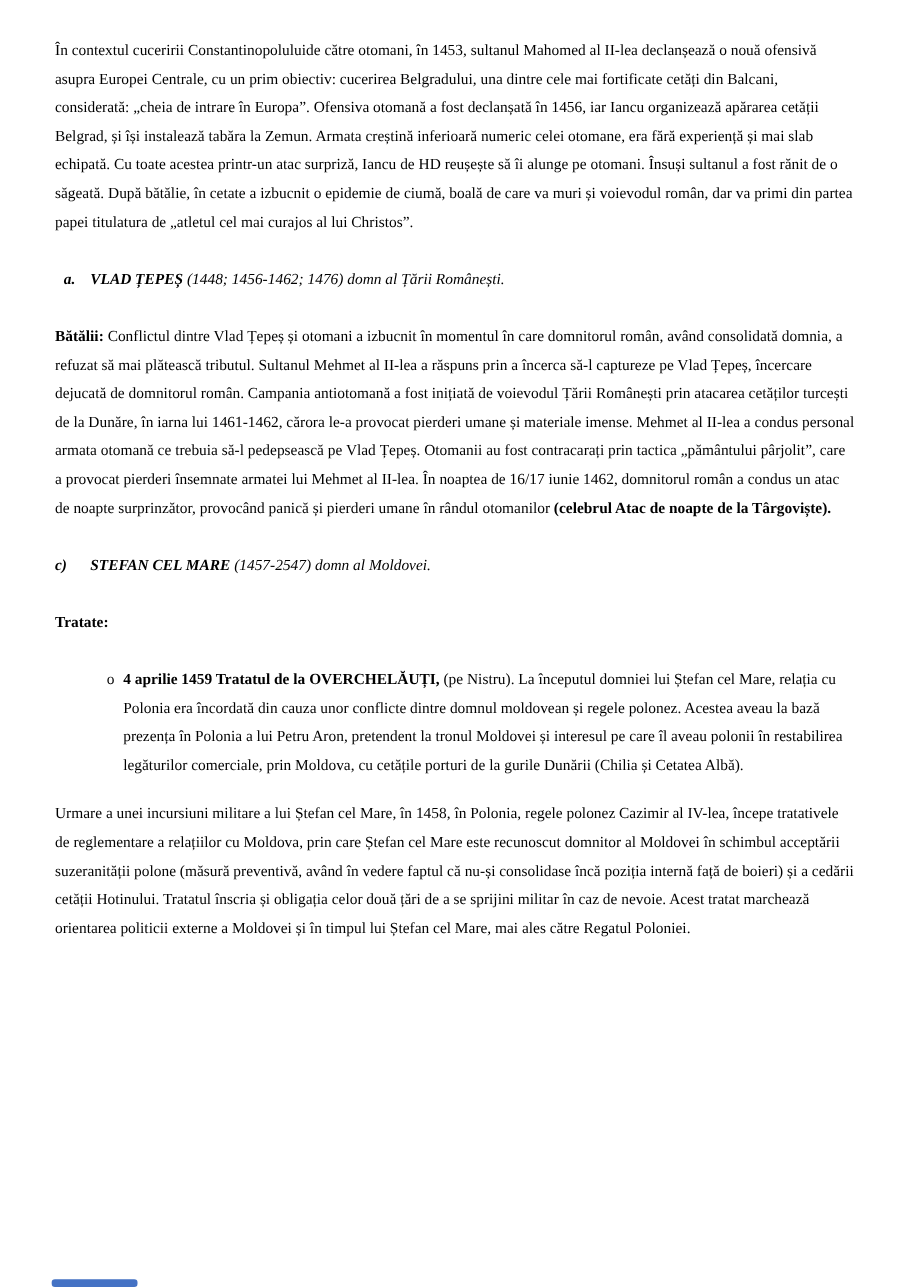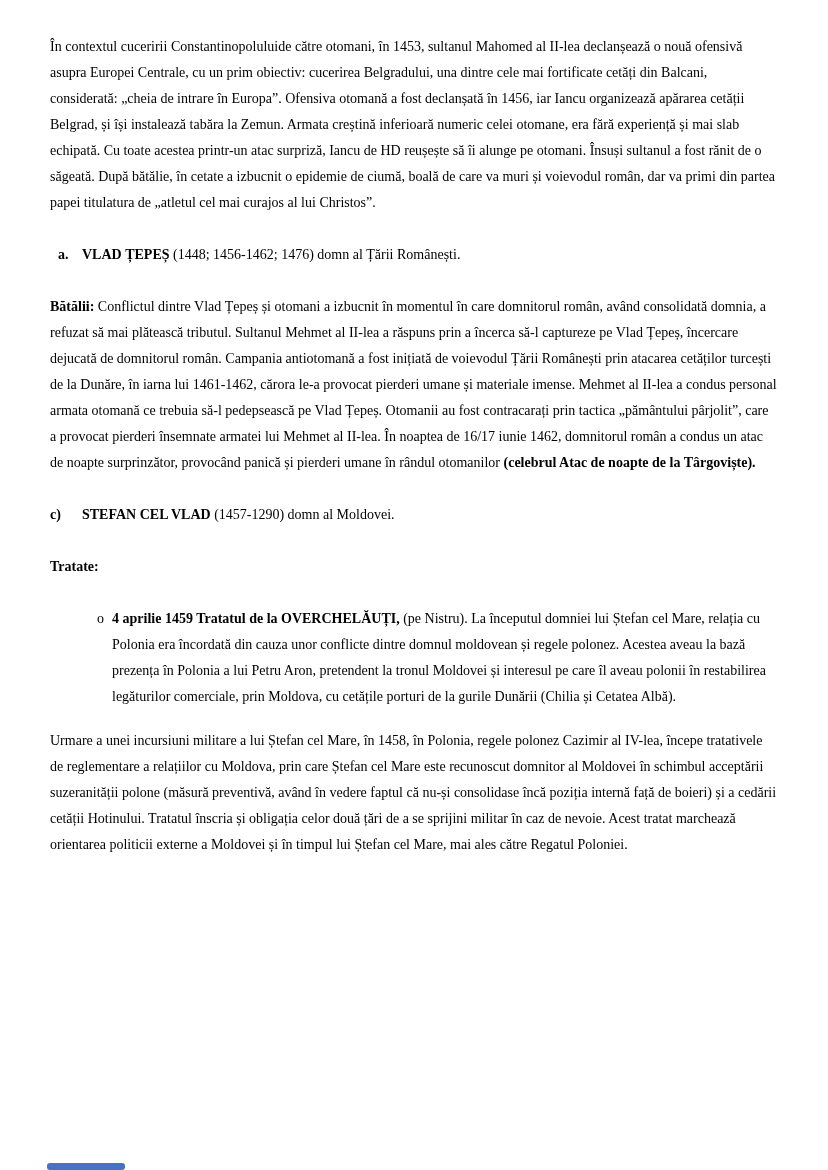--- a/index.html
+++ b/index.html
@@ -25,20 +25,21 @@
     margin: 0 0 26px 0;
   }
   .bold {
     font-weight: bold;
   }
   .gap-before {
     margin-top: 40px;
   }
   .item-line {
     margin: 0 0 26px 0;
+    font-style: italic;
   }
   .marker-a {
     display: inline-block;
     width: 24px;
     margin-left: 8px;
     font-weight: bold;
   }
   .marker-c {
     display: inline-block;
     width: 32px;
@@ -71,21 +72,21 @@
 <div class="page">
 
   <p>În contextul cuceririi Constantinopoluluide către otomani, în 1453, sultanul Mahomed al II-lea declanșează o nouă ofensivă asupra Europei Centrale, cu un prim obiectiv: cucerirea Belgradului, una dintre cele mai fortificate cetăți din Balcani, considerată: „cheia de intrare în Europa”. Ofensiva otomană a fost declanșată în 1456, iar Iancu organizează apărarea cetății Belgrad, și își instalează tabăra la Zemun. Armata creștină inferioară numeric celei otomane, era fără experiență și mai slab echipată. Cu toate acestea printr-un atac surpriză, Iancu de HD reușește să îi alunge pe otomani. Însuși sultanul a fost rănit de o săgeată. După bătălie, în cetate a izbucnit o epidemie de ciumă, boală de care va muri și voievodul român, dar va primi din partea papei titulatura de „atletul cel mai curajos al lui Christos”.</p>
 
 
   <div class="item-line gap-before"><span class="marker-a">a.</span><span class="bold">VLAD ȚEPEȘ</span><span> (1448; 1456-1462; 1476) domn al Țării Românești.</span></div>
 
 
   <p><span class="bold">Bătălii:</span><span> Conflictul dintre Vlad Țepeș și otomani a izbucnit în momentul în care domnitorul român, având consolidată domnia, a refuzat să mai plătească tributul. Sultanul Mehmet al II-lea a răspuns prin a încerca să-l captureze pe Vlad Țepeș, încercare dejucată de domnitorul român. Campania antiotomană a fost inițiată de voievodul Țării Românești prin atacarea cetăților turcești de la Dunăre, în iarna lui 1461-1462, cărora le-a provocat pierderi umane și materiale imense. Mehmet al II-lea a condus personal armata otomană ce trebuia să-l pedepsească pe Vlad Țepeș. Otomanii au fost contracarați prin tactica „pământului pârjolit”, care a provocat pierderi însemnate armatei lui Mehmet al II-lea. În noaptea de 16/17 iunie 1462, domnitorul român a condus un atac de noapte surprinzător, provocând panică și pierderi umane în rândul otomanilor </span><span class="bold">(celebrul Atac de noapte de la Târgoviște).</span></p>
 
-  <div class="item-line gap-before"><span class="marker-c">c)</span><span class="bold">STEFAN CEL VLAD</span><span> (1457-1290) domn al Moldovei.</span></div>
+  <div class="item-line gap-before"><span class="marker-c">c)</span><span class="bold">STEFAN CEL MARE</span><span> (1457-2547) domn al Moldovei.</span></div>
 
   <p class="bold">Tratate:</p>
 
   <div class="bullet">
     <span class="bullet-marker">o</span>
     <span class="bullet-text"><span class="bold">4 aprilie 1459 Tratatul de la OVERCHELĂUȚI,</span><span> (pe Nistru). La începutul domniei lui Ștefan cel Mare, relația cu Polonia era încordată din cauza unor conflicte dintre domnul moldovean și regele polonez. Acestea aveau la bază prezența în Polonia a lui Petru Aron, pretendent la tronul Moldovei și interesul pe care îl aveau polonii în restabilirea legăturilor comerciale, prin Moldova, cu cetățile porturi de la gurile Dunării (Chilia și Cetatea Albă).</span></span>
   </div>
 
   <p>Urmare a unei incursiuni militare a lui Ștefan cel Mare, în 1458, în Polonia, regele polonez Cazimir al IV-lea, începe tratativele de reglementare a relațiilor cu Moldova, prin care Ștefan cel Mare este recunoscut domnitor al Moldovei în schimbul acceptării suzeranității polone (măsură preventivă, având în vedere faptul că nu-și consolidase încă poziția internă față de boieri) și a cedării cetății Hotinului. Tratatul înscria și obligația celor două țări de a se sprijini militar în caz de nevoie. Acest tratat marchează orientarea politicii externe a Moldovei și în timpul lui Ștefan cel Mare, mai ales către Regatul Poloniei.</p>
 

